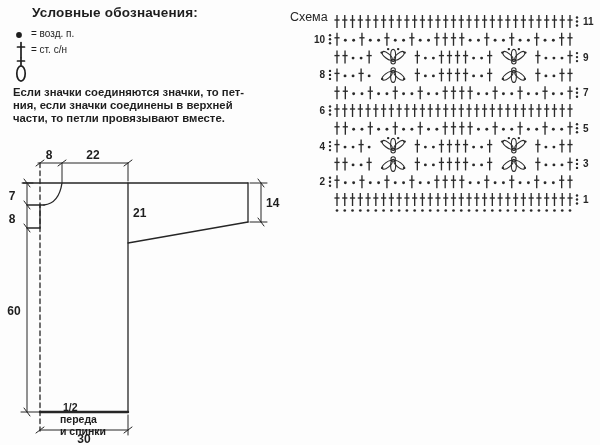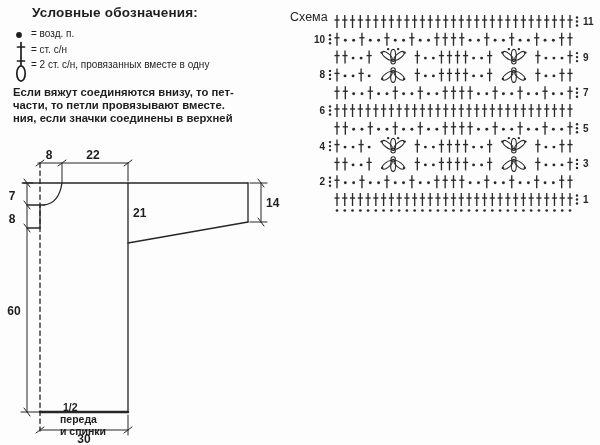--- a/index.html
+++ b/index.html
@@ -45,26 +45,25 @@
     </svg>
     <div class="legend-item-text" style="left:27px;top:44px">= ст. с/н</div>
 
     <svg class="sym" style="left:8px;top:57px" width="18" height="26" viewBox="0 0 18 26">
       <g stroke="#1e1e1e" stroke-width="1.7" stroke-linecap="round" fill="none">
         <line x1="9" y1="1" x2="9" y2="8"></line>
         <line x1="5.5" y1="4" x2="12.5" y2="4"></line>
         <ellipse cx="9" cy="16.5" rx="4.2" ry="7.6"></ellipse>
       </g>
     </svg>
-    <div class="legend-item-text" style="left:27px;top:59px">= 2 ст. с/н, провязанных вместе в одну</div>
 
     <div class="legend-note">
-      <div>Если вяжут соединяются внизу, то пет-</div>
+      <div>Если значки соединяются значки, то пет-</div>
+      <div>ния, если значки соединены в верхней</div>
       <div>части, то петли провязывают вместе.</div>
-      <div>ния, если значки соединены в верхней</div>
     </div>
   </div>
 
   <svg class="schematic" width="300" height="300" viewBox="0 0 300 300">
     <g stroke="#262626" stroke-width="1.3" fill="none" stroke-linecap="round">
 
       <path d="M40,18 V286" stroke-dasharray="4.5,3.5"></path>
 
       <path d="M23,38 H248"></path>
       <path d="M128,38 V267"></path>

